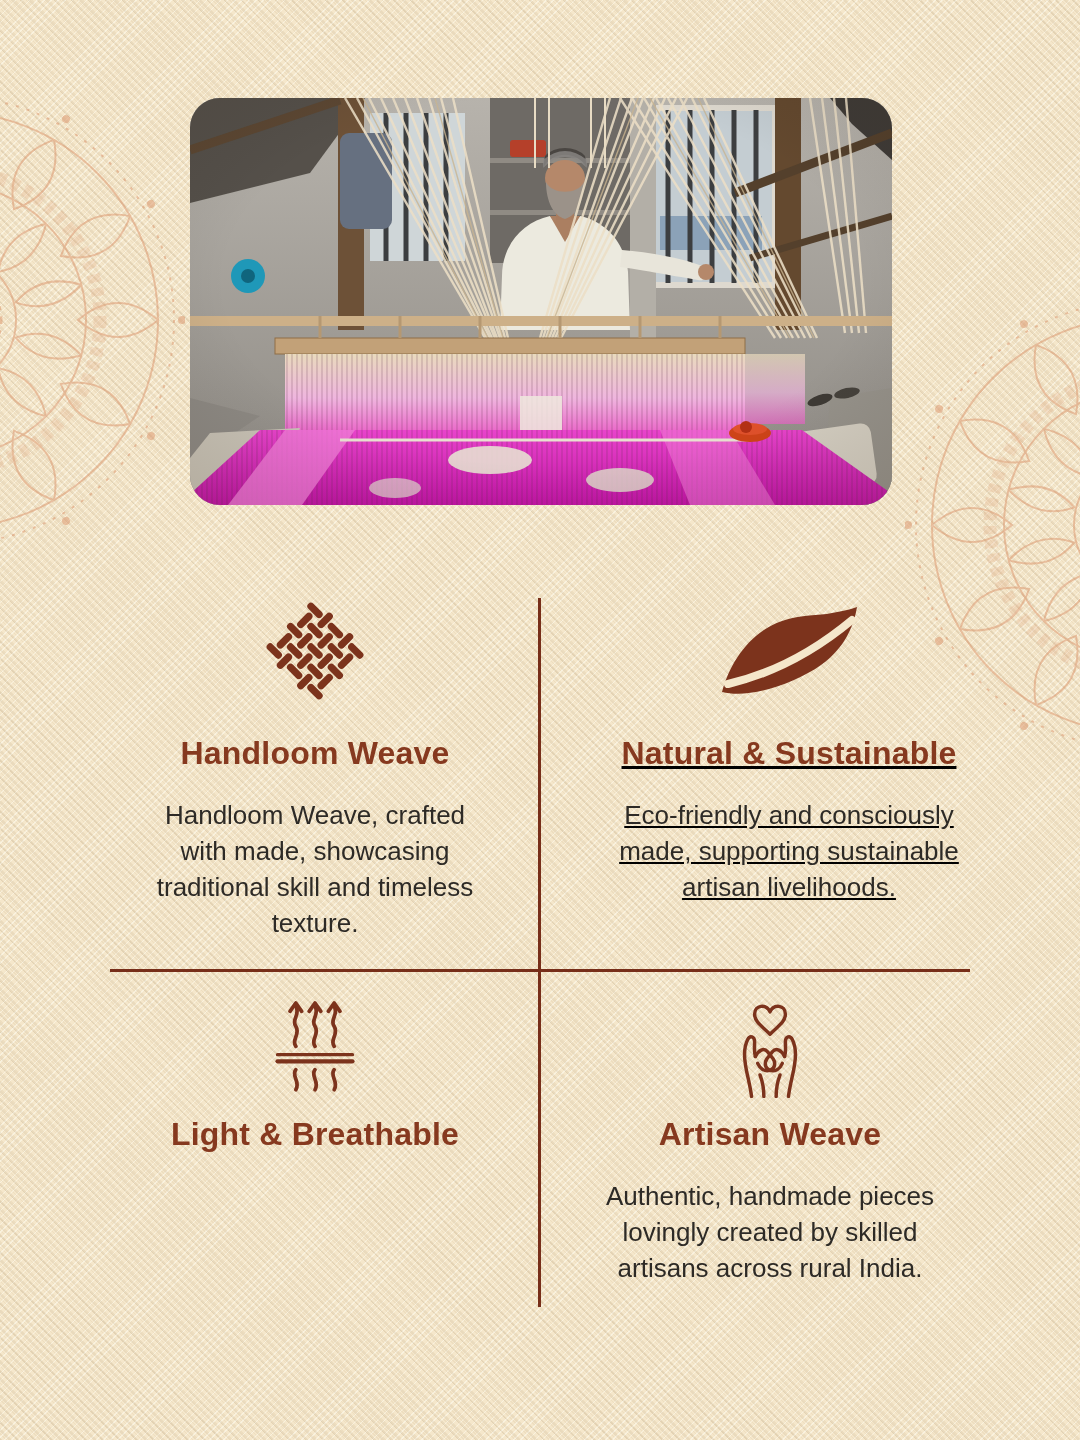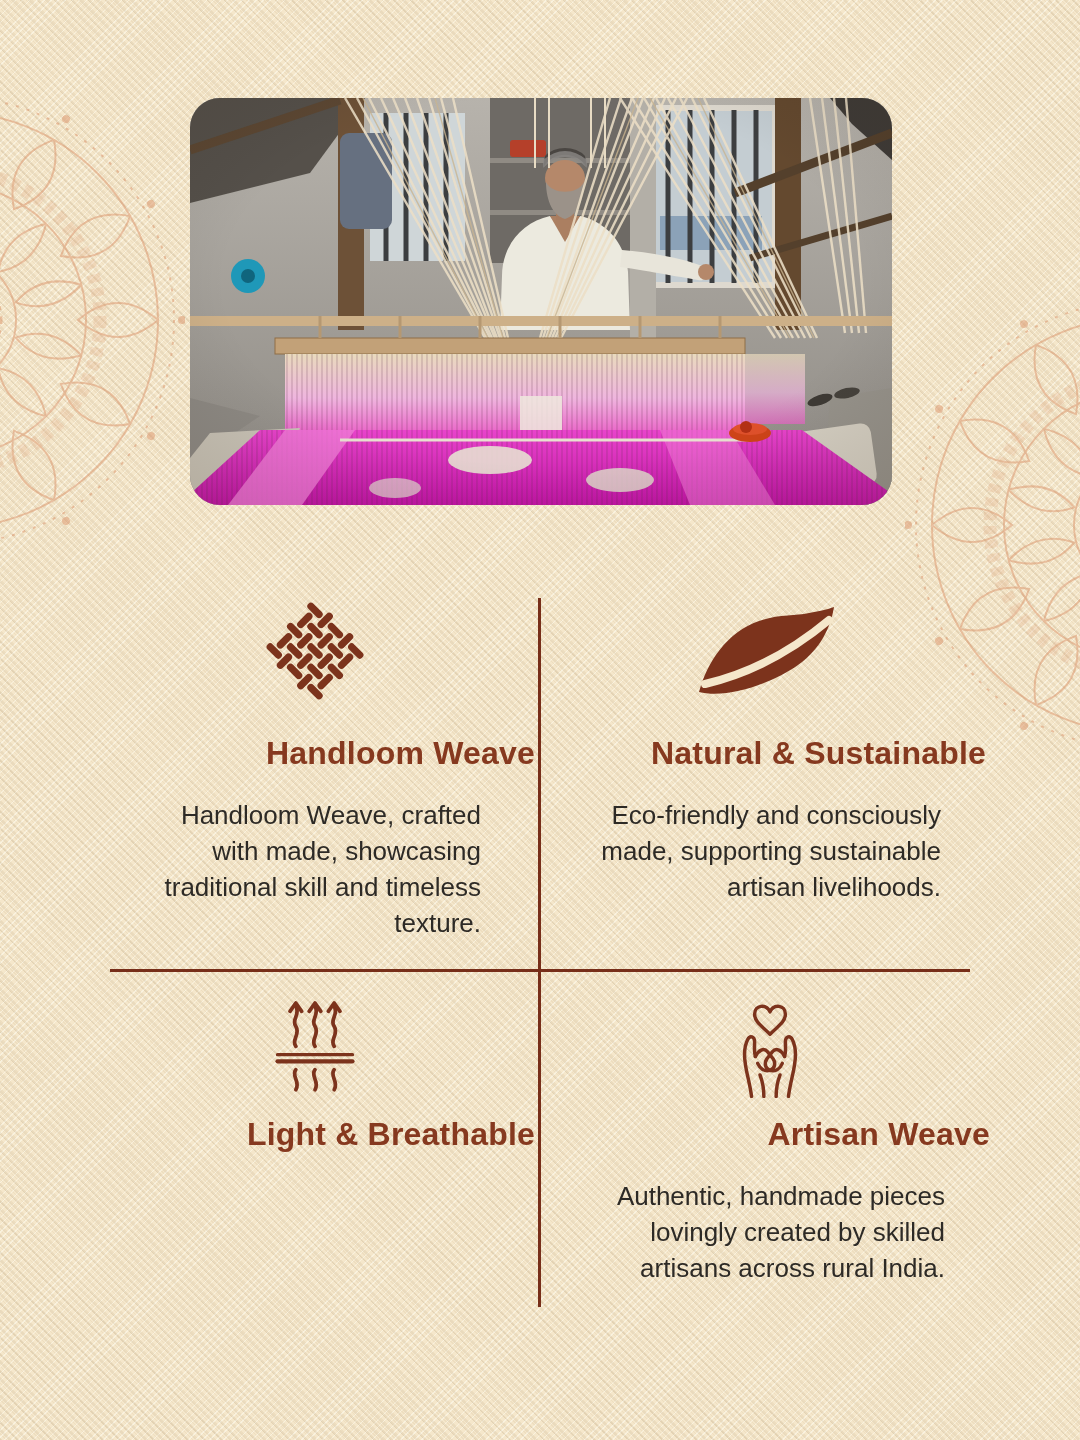--- a/index.html
+++ b/index.html
@@ -15,23 +15,23 @@
   .mandala{position:absolute;pointer-events:none;opacity:.55;}
   .mandala-left{left:-285px;top:85px;width:470px;height:470px;}
   .mandala-right{left:905px;top:290px;width:470px;height:470px;}
   .hero{
     position:absolute;left:190px;top:98px;width:702px;height:407px;
     border-radius:30px;overflow:hidden;background:#9b9792;
   }
   .divider{position:absolute;background:#772e19;}
   .divider-v{left:538px;top:598px;width:3px;height:709px;}
   .divider-h{left:110px;top:969px;width:860px;height:3px;}
-  .feature{position:absolute;text-align:right;}
+  .feature{position:absolute;text-align:center;}
   .f1{left:95px;top:599px;width:440px;}
-  .f2{left:546px;top:599px;width:440px;}
+  .f2{left:569px;top:599px;width:440px;text-decoration:underline;}
   .f3{left:95px;top:998px;width:440px;}
   .f4{left:550px;top:998px;width:440px;}
   .icon-box{height:104px;display:flex;align-items:center;justify-content:center;}
   .f3 .icon-box,.f4 .icon-box{height:100px;}
   .title{margin:32px 0 0;font-size:32px;line-height:36px;font-weight:bold;color:#86391f;letter-spacing:.2px;}
   .f3 .title,.f4 .title{margin-top:18px;}
   .desc{margin:26px auto 0;font-size:26px;line-height:36px;color:#2d2a26;}
   .f1 .desc{max-width:332px;}
   .f2 .desc{max-width:350px;}
   .f3 .desc{max-width:366px;}

